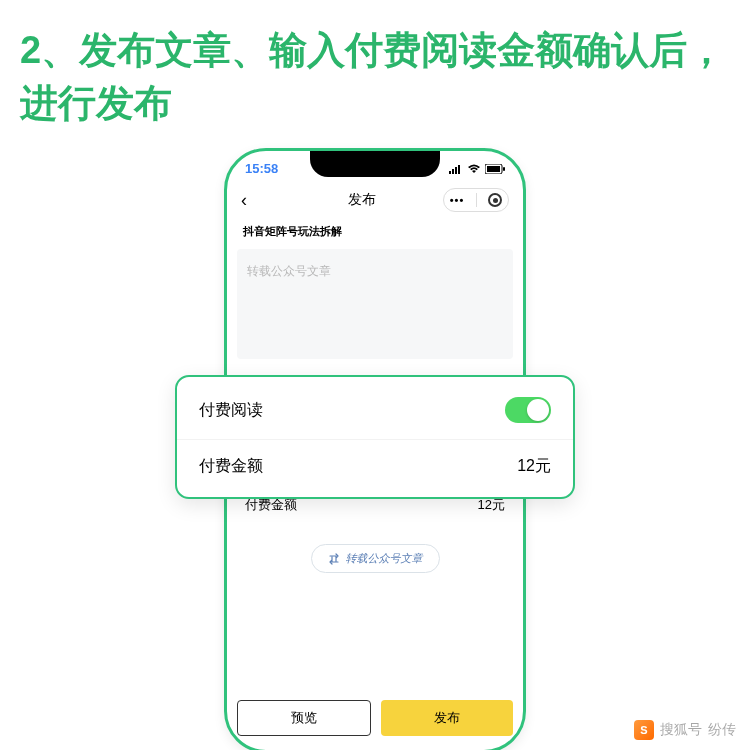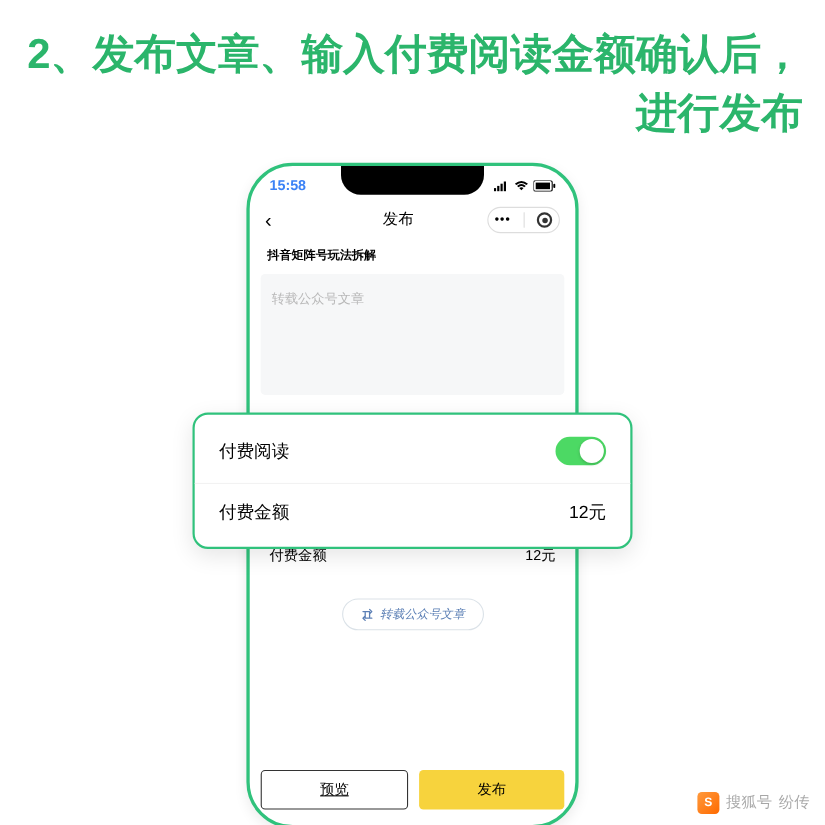--- a/index.html
+++ b/index.html
@@ -1,17 +1,17 @@
 <!DOCTYPE html>
 <html><head>
   <meta charset="utf-8">
   <style>
     * { margin: 0; padding: 0; box-sizing: border-box; }
     body { width: 750px; height: 750px; background: #fff; font-family: -apple-system, "PingFang SC", "Microsoft YaHei", sans-serif; position: relative; overflow: hidden; }
-    .headline { text-align: right; color: #2bb56b; font-size: 38px; font-weight: 700; line-height: 1.4; padding: 24px 20px 10px; }
+    .headline { text-align: left; color: #2bb56b; font-size: 38px; font-weight: 700; line-height: 1.4; padding: 24px 20px 10px; }
     .phone-wrap { display: flex; justify-content: center; margin-top: 8px; }
     .phone { width: 302px; height: 605px; border: 3px solid #30c27c; border-radius: 42px; background: #fff; position: relative; overflow: hidden; box-shadow: 0 4px 12px rgba(0,0,0,.08); }
     .notch { position: absolute; top: 0; left: 50%; transform: translateX(-50%); width: 130px; height: 26px; background: #000; border-bottom-left-radius: 18px; border-bottom-right-radius: 18px; z-index: 5; }
     .statusbar { display: flex; justify-content: space-between; align-items: center; padding: 10px 18px 0; font-size: 13px; font-weight: 600; color: #3b82f6; }
     .statusbar .right { display: flex; gap: 4px; align-items: center; font-size: 11px; }
     .sig-icon, .wifi-icon, .batt-icon { display: inline-block; }
     .sig-icon svg, .wifi-icon svg, .batt-icon svg { display: block; }
     .navbar { display: flex; align-items: center; justify-content: space-between; padding: 12px 14px 8px; }
     .nav-left { font-size: 18px; width: 40px; }
     .nav-title { font-size: 14px; font-weight: 500; }
@@ -26,21 +26,21 @@
     .settings-block { margin: 78px 10px 0; background: #fff; border-radius: 6px; }
     .setting-row { display: flex; justify-content: space-between; align-items: center; padding: 12px 8px; font-size: 13px; }
     .setting-row + .setting-row { border-top: 1px solid #f0f0f0; }
     .toggle { width: 38px; height: 22px; background: #4cd964; border-radius: 12px; position: relative; }
     .toggle::after { content: ""; position: absolute; right: 2px; top: 2px; width: 18px; height: 18px; background: #fff; border-radius: 50%; box-shadow: 0 1px 3px rgba(0,0,0,.2); }
     .repost-wrap { display: flex; justify-content: center; margin-top: 18px; }
     .repost-btn { border: 1px solid #dbe2e8; border-radius: 18px; padding: 6px 16px; font-size: 11px; color: #5b7fb5; display: flex; align-items: center; gap: 6px; font-style: italic; }
     .repost-btn .ricon { display: inline-flex; }
     .bottom-bar { position: absolute; bottom: 14px; left: 10px; right: 10px; display: flex; gap: 10px; }
     .btn { flex: 1; height: 36px; border-radius: 4px; display: flex; align-items: center; justify-content: center; font-size: 13px; font-weight: 500; }
-    .btn-preview { border: 1px solid #333; background: #fff; text-decoration: underline; }
+    .btn-preview { border: 1px solid #333; background: #fff; }
     .btn-publish { background: #f7d33d; }
     .highlight-card { position: absolute; top: 375px; left: 50%; transform: translateX(-50%); width: 400px; background: #fff; border: 2px solid #30c27c; border-radius: 14px; box-shadow: 0 6px 20px rgba(0,0,0,.1); z-index: 10; padding: 4px 0; }
     .hc-row { display: flex; justify-content: space-between; align-items: center; padding: 16px 22px; font-size: 16px; }
     .hc-row + .hc-row { border-top: 1px solid #f2f2f2; }
     .hc-toggle { width: 46px; height: 26px; background: #4cd964; border-radius: 14px; position: relative; }
     .hc-toggle::after { content: ""; position: absolute; right: 2px; top: 2px; width: 22px; height: 22px; background: #fff; border-radius: 50%; box-shadow: 0 1px 3px rgba(0,0,0,.2); }
     .watermark { position: absolute; right: 14px; bottom: 10px; font-size: 14px; color: rgba(0,0,0,.35); display: flex; align-items: center; gap: 6px; }
     .watermark .s-icon { width: 20px; height: 20px; border-radius: 4px; background: linear-gradient(135deg,#ff9a3d,#ff6a00); display: flex; align-items: center; justify-content: center; color: #fff; font-size: 11px; font-weight: 700; }
   </style>
 </head>

